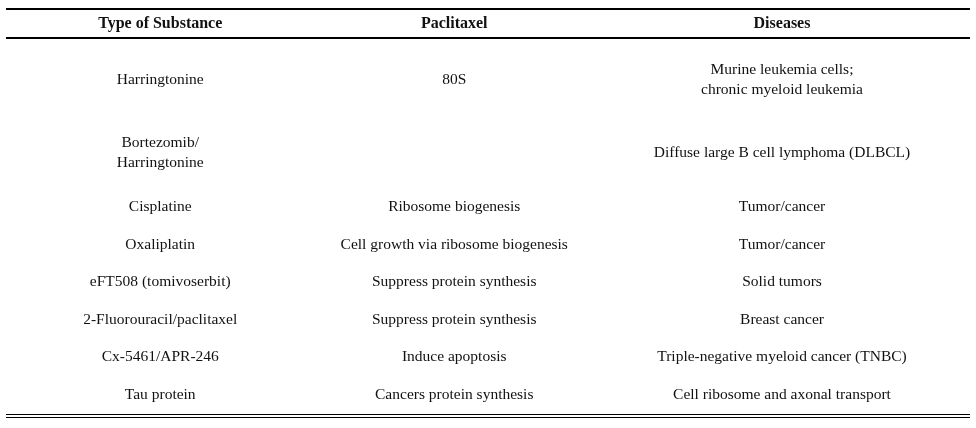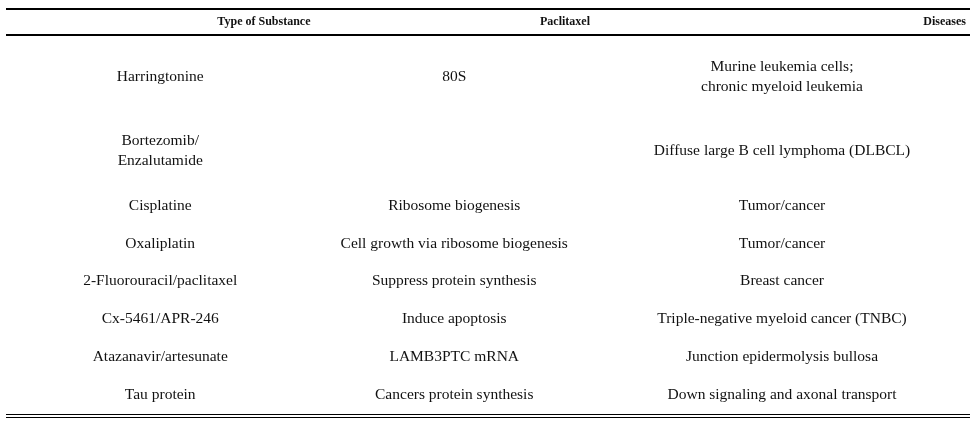--- a/index.html
+++ b/index.html
@@ -22,24 +22,24 @@
     border-collapse: collapse;
     table-layout: fixed;
     border-top: 2px solid #000;
     border-bottom: 4px double #000;
   }
   col.c1 { width: 32%; }
   col.c2 { width: 29%; }
   col.c3 { width: 39%; }
   thead th {
     font-weight: bold;
-    font-size: 12px;
+    font-size: 16px;
     padding: 4px 4px 5px 4px;
     border-bottom: 2px solid #000;
-    text-align: right;
+    text-align: center;
     vertical-align: middle;
   }
   tbody td {
     font-size: 15.5px;
     line-height: 1.3;
     padding: 1px 6px;
     text-align: center;
     vertical-align: middle;
     white-space: pre-line;
   }
@@ -64,49 +64,49 @@
     </thead>
     <tbody id="table-body">
         <tr>
           <td>Harringtonine</td>
           <td>80S</td>
           <td>Murine leukemia cells;
 chronic myeloid leukemia</td>
         </tr>
         <tr>
           <td>Bortezomib/
-Enzalutamide</td>
+Harringtonine</td>
           <td></td>
           <td>Diffuse large B cell lymphoma (DLBCL)</td>
         </tr>
         <tr>
           <td>Cisplatine</td>
           <td>Ribosome biogenesis</td>
           <td>Tumor/cancer</td>
         </tr>
         <tr>
           <td>Oxaliplatin</td>
           <td>Cell growth via ribosome biogenesis</td>
           <td>Tumor/cancer</td>
         </tr>
         <tr>
+          <td>eFT508 (tomivoserbit)</td>
+          <td>Suppress protein synthesis</td>
+          <td>Solid tumors</td>
+        </tr>
+        <tr>
           <td>2-Fluorouracil/paclitaxel</td>
           <td>Suppress protein synthesis</td>
           <td>Breast cancer</td>
         </tr>
         <tr>
           <td>Cx-5461/APR-246</td>
           <td>Induce apoptosis</td>
           <td>Triple-negative myeloid cancer (TNBC)</td>
         </tr>
         <tr>
-          <td>Atazanavir/artesunate</td>
-          <td>LAMB3PTC mRNA</td>
-          <td>Junction epidermolysis bullosa</td>
-        </tr>
-        <tr>
           <td>Tau protein</td>
           <td>Cancers protein synthesis</td>
-          <td>Down signaling and axonal transport</td>
+          <td>Cell ribosome and axonal transport</td>
         </tr>
       </tbody>
   </table>
 </div>
 
 </body></html>

